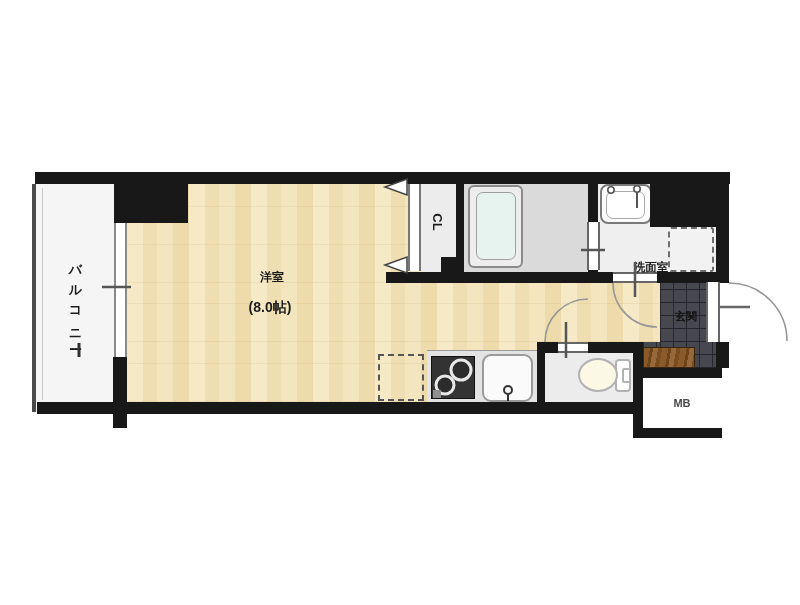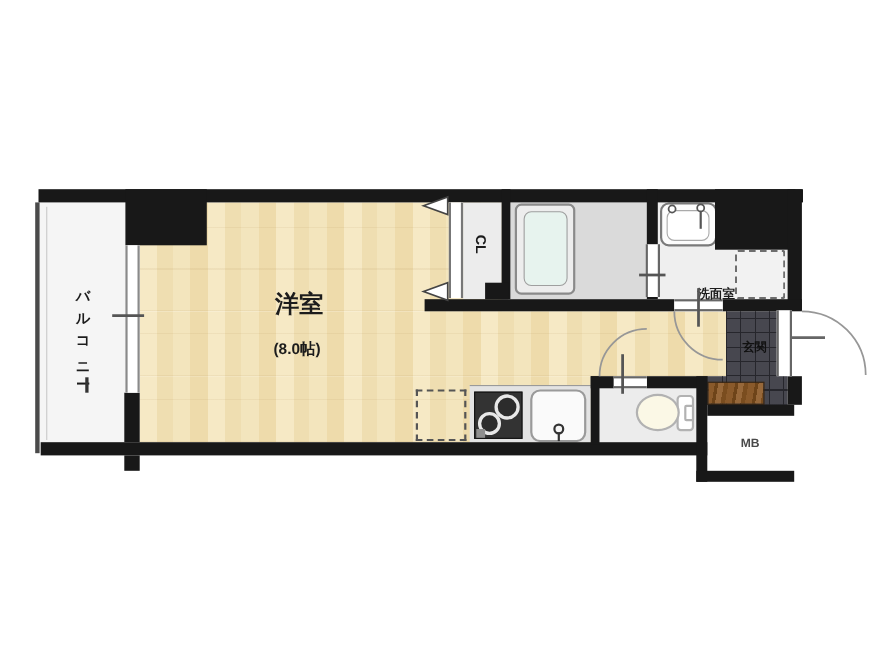--- a/index.html
+++ b/index.html
@@ -113,19 +113,19 @@
     <circle cx="445" cy="385" r="9" fill="#2c2c2c" stroke="#e8e8e8" stroke-width="3"></circle>
     <rect x="433" y="390" width="8" height="8" fill="#8f8f8f"></rect>
     <circle cx="508" cy="390" r="4" fill="#f5f5f5" stroke="#333" stroke-width="2"></circle>
     <line x1="508" y1="393" x2="508" y2="401" stroke="#333" stroke-width="2"></line>
     <circle cx="611" cy="190" r="3.2" fill="#fff" stroke="#555" stroke-width="1.6"></circle>
     <circle cx="637" cy="189" r="3.2" fill="#fff" stroke="#555" stroke-width="1.6"></circle>
     <line x1="637" y1="192" x2="637" y2="208" stroke="#555" stroke-width="2"></line>
   </svg>
 
   <div class="label" style="left:75px;top:302px;writing-mode:vertical-rl;letter-spacing:0.55em;font-size:13px;">バルコニー</div>
-  <div class="label" style="left:272px;top:277px;font-size:22px;">洋室</div>
-  <div class="label" style="left:270px;top:318px;font-size:14px;">(8.0帖)</div>
+  <div class="label" style="left:272px;top:277px;font-size:12px;">洋室</div>
+  <div class="label" style="left:270px;top:308px;font-size:14px;">(8.0帖)</div>
   <div class="label" style="left:437px;top:222px;font-size:13px;font-weight:600;transform:translate(-50%,-50%) rotate(90deg);">CL</div>
   <div class="label" style="left:651px;top:251px;font-size:11.5px;margin-top:16px;">洗面室</div>
   <div class="label" style="left:686px;top:316px;font-size:11px;color:#111;z-index:65;">玄関</div>
   <div class="label" style="left:682px;top:403px;font-size:11px;color:var(--mb-label);font-weight:700;">MB</div>
 </div>
 
 </body></html>

